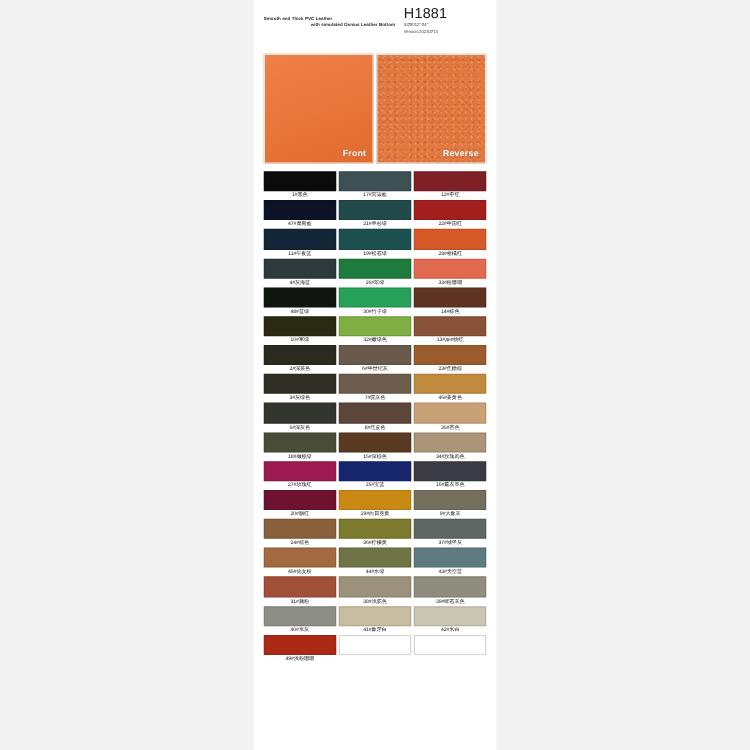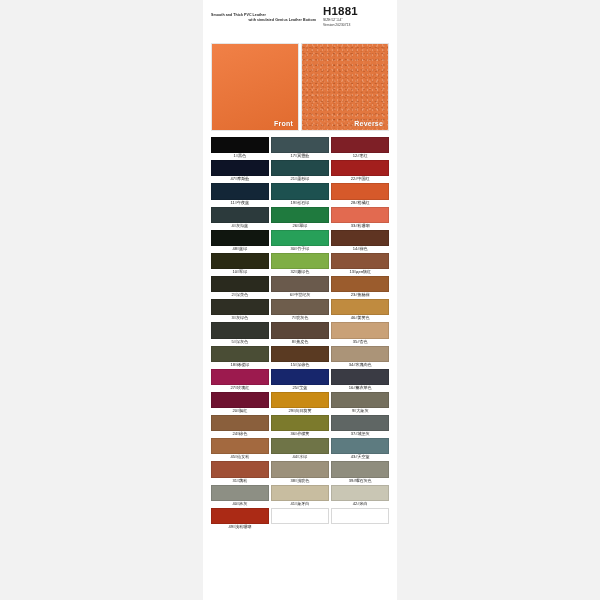--- a/index.html
+++ b/index.html
@@ -57,21 +57,21 @@
     right: 8px;
     top: 5px;
     width: 66px;
     text-align: left;
   }
   .model-no {
     font-size: 11.5px;
     color: #1a1a1a;
     letter-spacing: 0.2px;
     line-height: 1.1;
-    font-weight: bold;
+    font-weight: normal;
   }
   .meta-line {
     font-size: 3.4px;
     color: #3a3a3a;
     line-height: 1.6;
     white-space: nowrap;
   }
   
   .photos {
     position: absolute;

